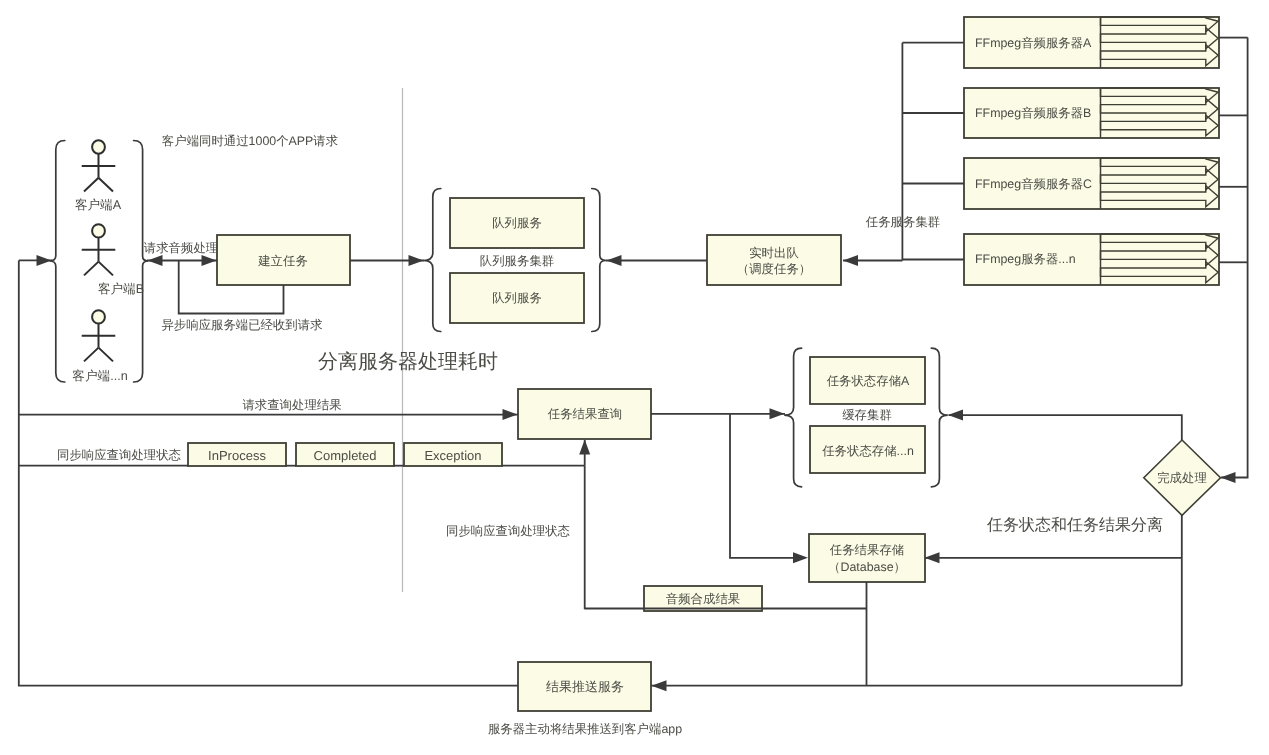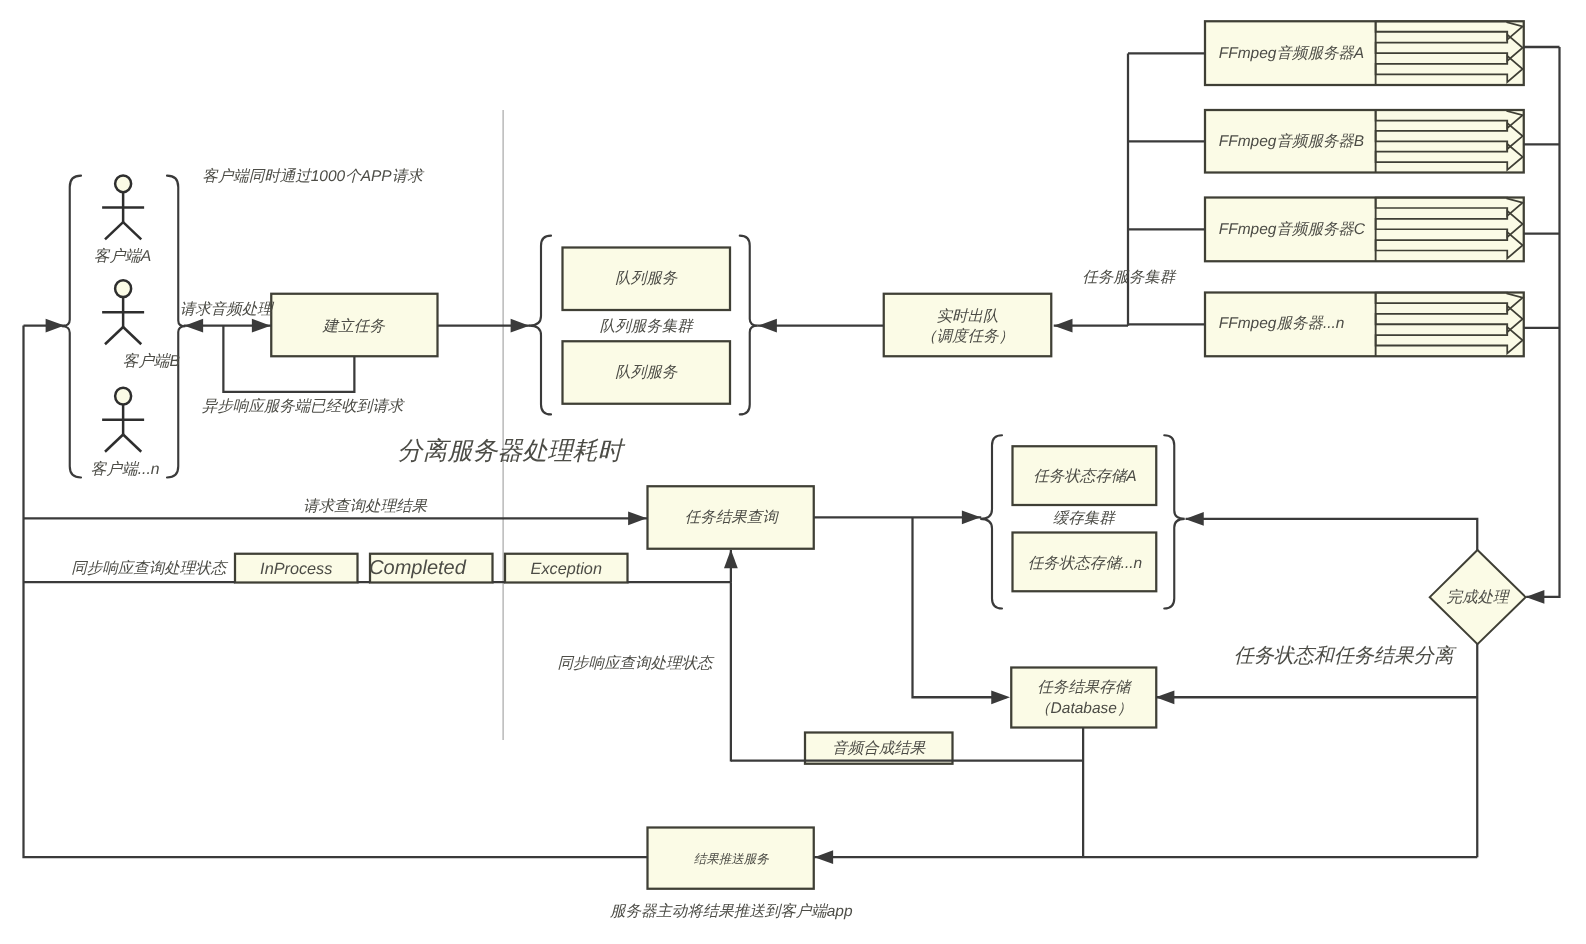--- a/index.html
+++ b/index.html
@@ -2,21 +2,21 @@
 <html><head>
 <meta charset="utf-8">
 <title>Audio Processing Architecture Diagram</title>
 <style>
   html,body{margin:0;padding:0;background:#ffffff;}
   #root{position:relative;width:1269px;height:755px;overflow:hidden;background:#ffffff;
         font-family:"Liberation Sans","DejaVu Sans",sans-serif;}
   #canvas{position:absolute;left:0;top:0;width:1269px;height:755px;}
   .t{position:absolute;color:#4c4c46;white-space:nowrap;
      -webkit-font-smoothing:antialiased;text-rendering:geometricPrecision;
-     will-change:transform;font-style:italic;}
+     will-change:transform;}
 </style>
 </head>
 <body>
 
 <div id="root">
   <svg id="canvas" viewBox="0 0 1269 755">
 
     <path d="M 402.5 88 L 402.5 592" fill="none" stroke="#b9b9b9" stroke-width="1.2" stroke-linecap="butt"></path>
 
     <path d="M 64.8 140.5 Q 55.8 140.5 55.8 149.5 L 55.8 255.834 Q 55.8 261 49.5 261 Q 55.8 261 55.8 266.166 L 55.8 373 Q 55.8 382 64.8 382" fill="none" stroke="#3a3a3a" stroke-width="1.7" stroke-linecap="round"></path>
@@ -143,27 +143,27 @@
   <div class="t" style="left:867px;top:415px;font-size:12.4px;transform:translate(-50%,-50%);">缓存集群</div>
   <div class="t" style="left:1063px;top:525px;font-size:16px;transform:translate(-50%,-50%);margin-left:12px;">任务状态和任务结果分离</div>
   <div class="t" style="left:585px;top:728.5px;font-size:12.4px;transform:translate(-50%,-50%);">服务器主动将结果推送到客户端app</div>
   <div class="t" style="left:283px;top:261px;font-size:12.4px;transform:translate(-50%,-50%);">建立任务</div>
   <div class="t" style="left:517px;top:223px;font-size:12.4px;transform:translate(-50%,-50%);">队列服务</div>
   <div class="t" style="left:517px;top:298px;font-size:12.4px;transform:translate(-50%,-50%);">队列服务</div>
   <div class="t" style="left:584.5px;top:414px;font-size:12.4px;transform:translate(-50%,-50%);">任务结果查询</div>
   <div class="t" style="left:867.5px;top:380.5px;font-size:12.4px;transform:translate(-50%,-50%);">任务状态存储A</div>
   <div class="t" style="left:867.5px;top:450.5px;font-size:12.4px;transform:translate(-50%,-50%);">任务状态存储...n</div>
   <div class="t" style="left:703px;top:598.5px;font-size:12.4px;transform:translate(-50%,-50%);">音频合成结果</div>
-  <div class="t" style="left:584.5px;top:686.5px;font-size:10px;transform:translate(-50%,-50%);">结果推送服务</div>
+  <div class="t" style="left:584.5px;top:686.5px;font-size:13px;transform:translate(-50%,-50%);">结果推送服务</div>
   <div class="t" style="left:1182px;top:477.5px;font-size:12.4px;transform:translate(-50%,-50%);">完成处理</div>
   <div class="t" style="left:774px;top:253.2px;font-size:12.4px;transform:translate(-50%,-50%);">实时出队</div>
   <div class="t" style="left:773.5px;top:268.5px;font-size:12.4px;transform:translate(-50%,-50%);">（调度任务）</div>
   <div class="t" style="left:867px;top:550.2px;font-size:12.4px;transform:translate(-50%,-50%);">任务结果存储</div>
   <div class="t" style="left:866.5px;top:567.2px;font-size:12.4px;transform:translate(-50%,-50%);">（Database）</div>
   <div class="t" style="left:237px;top:454.5px;font-size:13px;transform:translate(-50%,-50%);">InProcess</div>
-  <div class="t" style="left:334px;top:454.5px;font-size:16px;transform:translate(-50%,-50%);">Completed</div>
+  <div class="t" style="left:345px;top:454.5px;font-size:13px;transform:translate(-50%,-50%);">Completed</div>
   <div class="t" style="left:453px;top:454.5px;font-size:13px;transform:translate(-50%,-50%);">Exception</div>
   <div class="t" style="left:975.2px;top:42.8px;font-size:12.4px;transform:translateY(-50%);">FFmpeg音频服务器A</div>
   <div class="t" style="left:975.2px;top:113.2px;font-size:12.4px;transform:translateY(-50%);">FFmpeg音频服务器B</div>
   <div class="t" style="left:975.2px;top:183.6px;font-size:12.4px;transform:translateY(-50%);">FFmpeg音频服务器C</div>
   <div class="t" style="left:975.2px;top:259.4px;font-size:12.4px;transform:translateY(-50%);">FFmpeg服务器...n</div>
 
 </div>
 
 </body></html>

